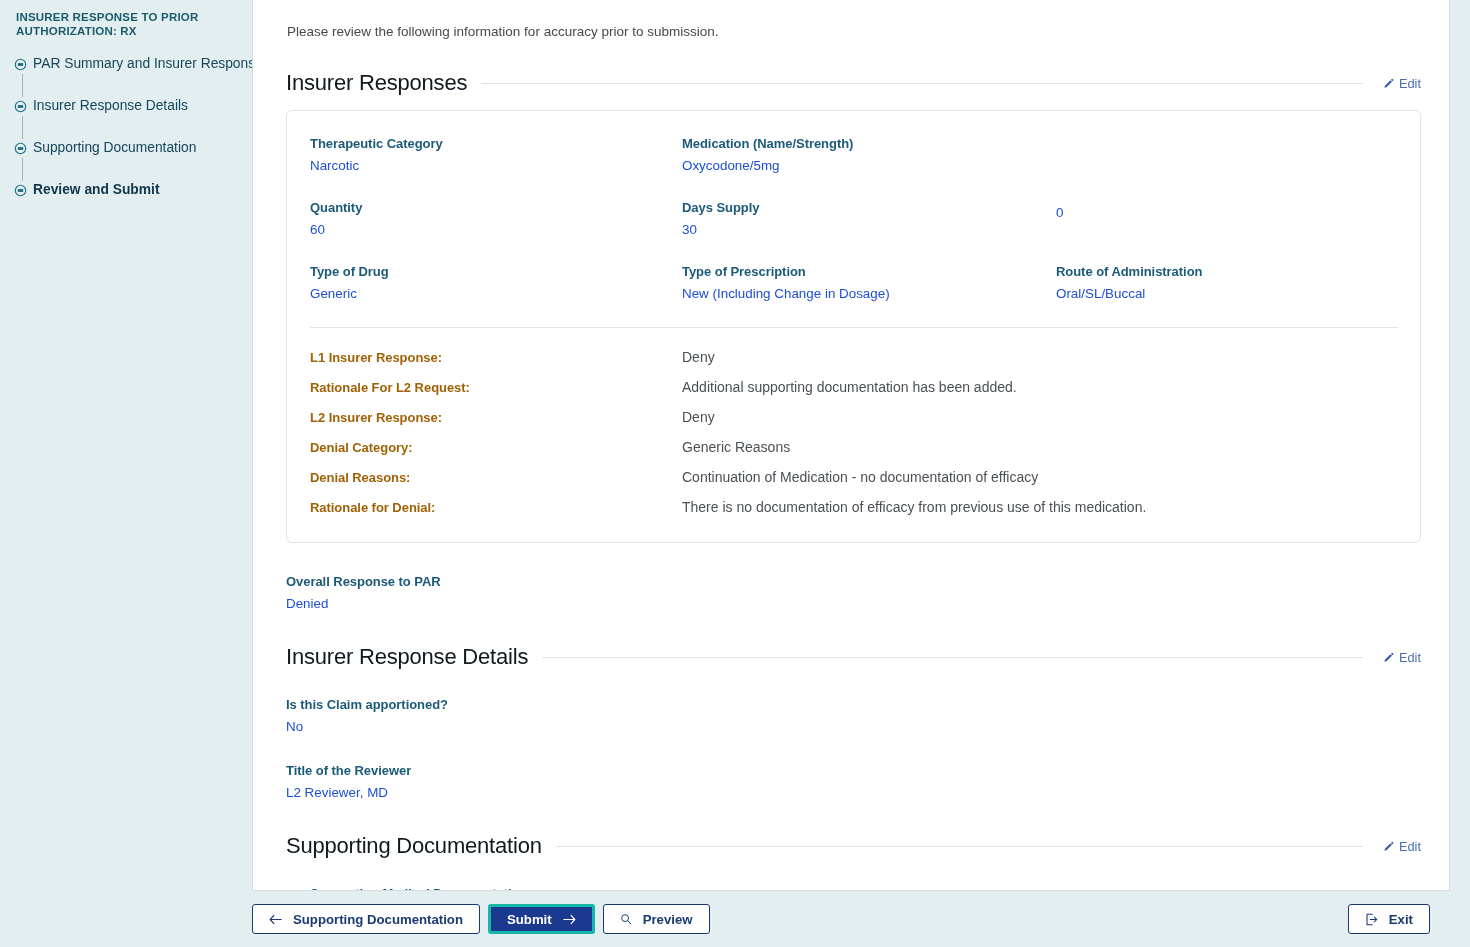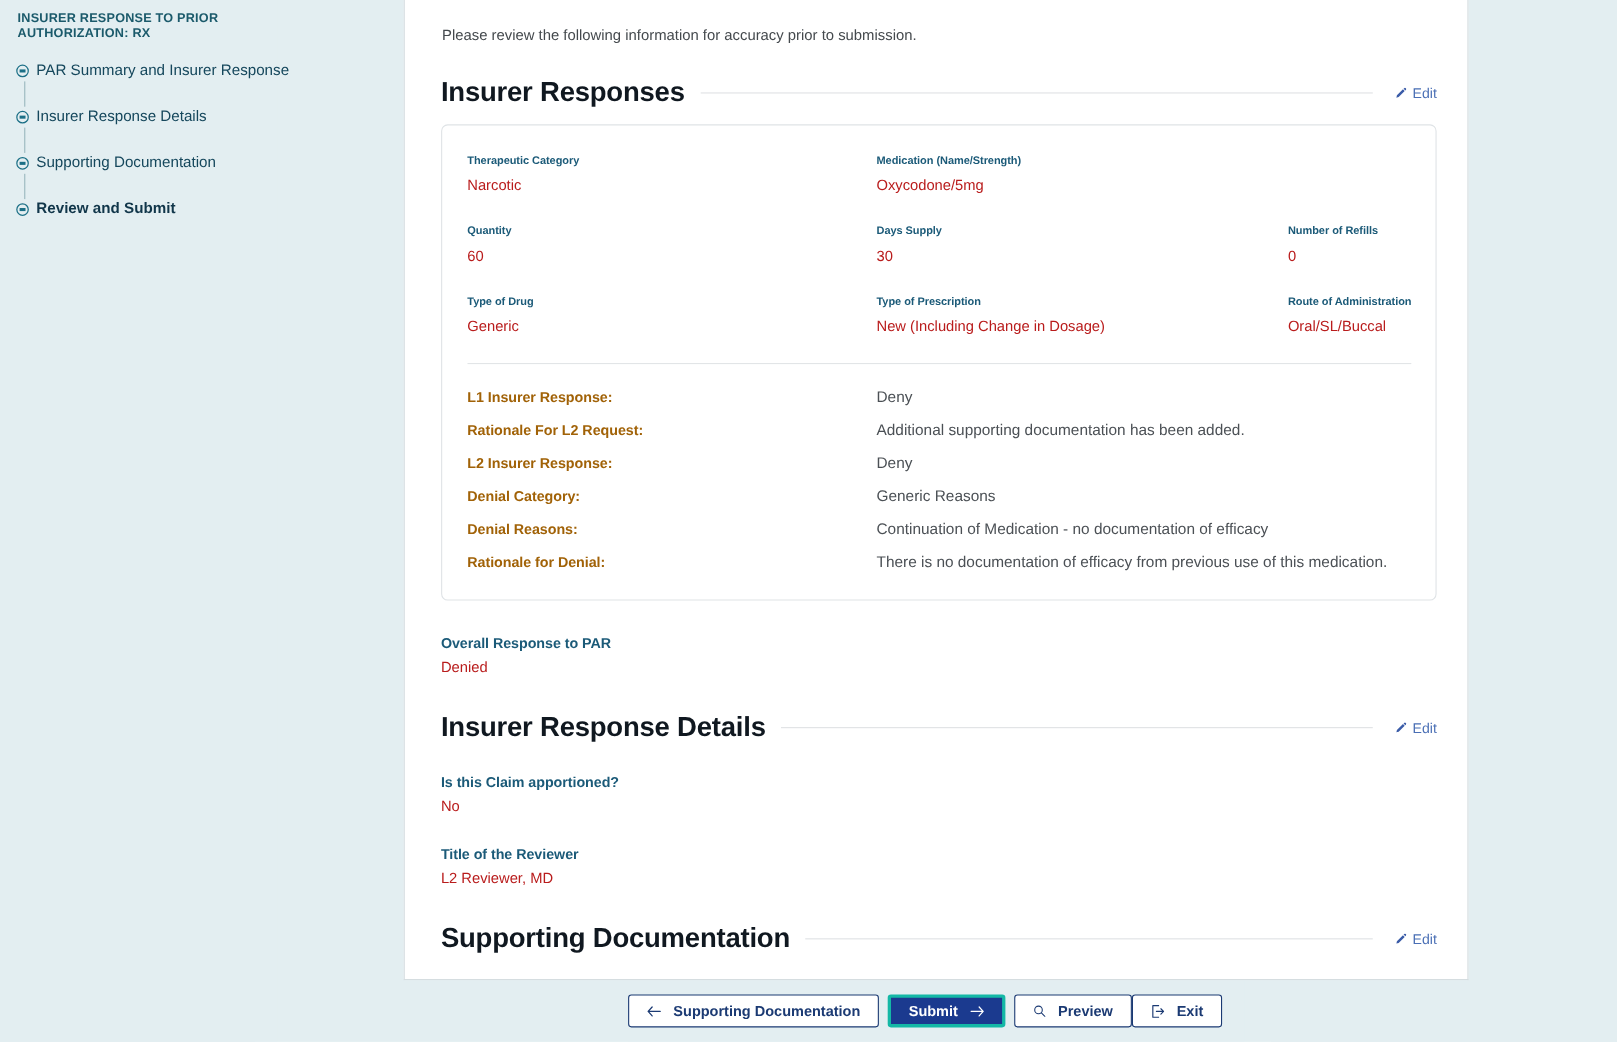--- a/index.html
+++ b/index.html
@@ -42,21 +42,20 @@
   .step-label {
     font-size: 13.8px; color: #15475c; line-height: 18px;
     white-space: nowrap;
   }
   .step.active .step-label { font-weight: bold; color: #11364a; }
 
   
   .main-wrap {
     flex: 1; display: flex; flex-direction: column;
     padding: 0 20px 0 0;
-    align-items: center;
   }
   .panel {
     background: #ffffff;
     border: 1px solid #d5dde0;
     border-top: none;
     margin-top: 0;
     height: 891px;
     overflow: hidden;
     position: relative;
   }
@@ -65,21 +64,21 @@
   .intro {
     font-size: 13.5px; color: #44494d; margin: 6px 0 0 1px;
   }
 
   
   .section-head {
     display: flex; align-items: center;
     margin-top: 31px; gap: 14px;
   }
   .section-head h2 {
-    font-size: 25px; font-weight: bold; color: #101820;
+    font-size: 22px; font-weight: normal; color: #101820;
     letter-spacing: -.2px; white-space: nowrap;
   }
   .rule { flex: 1; height: 1px; background: #dfe2e4; }
   .edit-link {
     display: flex; align-items: center; gap: 5px;
     color: #4a6fb5; font-size: 12.8px; cursor: pointer;
     white-space: nowrap; padding-left: 6px;
   }
   .edit-link svg { display: block; }
 
@@ -90,25 +89,25 @@
     margin-top: 14px;
     padding: 24px 22px 20px 23px;
     background: #fff;
   }
   .grid3 {
     display: grid;
     grid-template-columns: 372px 374px 1fr;
     row-gap: 24px;
   }
   .fld-label {
-    font-size: 10px; font-weight: bold; color: #1b5a78;
+    font-size: 13px; font-weight: bold; color: #1b5a78;
     line-height: 17px; letter-spacing: -.05px;
   }
   .fld-value {
-    font-size: 13.4px; color: #b91c1c; line-height: 19px;
+    font-size: 13.4px; color: #1d4ed8; line-height: 19px;
     margin-top: 4px;
   }
   .card-divider {
     height: 1px; background: #e2e5e7;
     margin: 24px 0 14px 0;
   }
   .kv-rows { }
   .kv-row {
     display: flex; align-items: baseline;
     padding: 7px 0 7px 0;
@@ -237,21 +236,20 @@
               <div></div>
               <div>
                 <div class="fld-label">Quantity</div>
                 <div class="fld-value">60</div>
               </div>
               <div>
                 <div class="fld-label">Days Supply</div>
                 <div class="fld-value">30</div>
               </div>
               <div>
-                <div class="fld-label">Number of Refills</div>
                 <div class="fld-value">0</div>
               </div>
               <div>
                 <div class="fld-label">Type of Drug</div>
                 <div class="fld-value">Generic</div>
               </div>
               <div>
                 <div class="fld-label">Type of Prescription</div>
                 <div class="fld-value">New (Including Change in Dosage)</div>
               </div>

